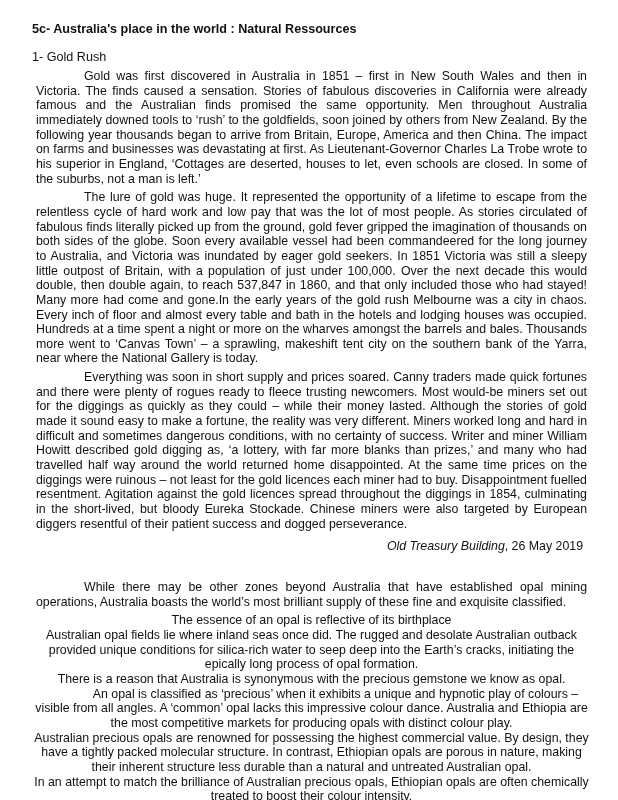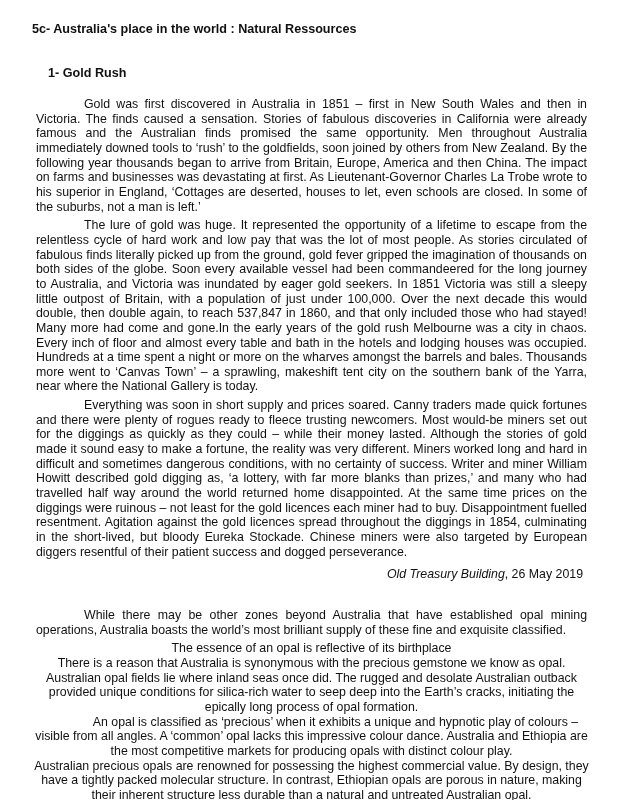--- a/index.html
+++ b/index.html
@@ -15,23 +15,23 @@
     box-sizing: border-box;
     padding: 22px 27px 0 32px;
   }
   .title {
     font-weight: bold;
     font-size: 12.6px;
     margin: 0 0 7px 0;
     line-height: 15px;
   }
   .heading {
-    font-weight: bold;
+    font-weight: normal;
     font-size: 12.6px;
-    margin: 16px;
+    margin: 0;
     line-height: 15px;
   }
   .para { margin: 4px; text-align: justify; }
   .indent { text-indent: 48px; }
   .left { margin: 0; text-align: center; }
   .source { margin: 8px; text-align: right; }
   .source em { font-style: italic; }
   .gap { height: 14px; }
   .gap-small { height: 6px; }
 </style>
@@ -48,20 +48,20 @@
     <p class="para indent">The lure of gold was huge. It represented the opportunity of a lifetime to escape from the relentless cycle of hard work and low pay that was the lot of most people. As stories circulated of fabulous finds literally picked up from the ground, gold fever gripped the imagination of thousands on both sides of the globe. Soon every available vessel had been commandeered for the long journey to Australia, and Victoria was inundated by eager gold seekers. In 1851 Victoria was still a sleepy little outpost of Britain, with a population of just under 100,000. Over the next decade this would double, then double again, to reach 537,847 in 1860, and that only included those who had stayed! Many more had come and gone.In the early years of the gold rush Melbourne was a city in chaos. Every inch of floor and almost every table and bath in the hotels and lodging houses was occupied. Hundreds at a time spent a night or more on the wharves amongst the barrels and bales. Thousands more went to ‘Canvas Town’ – a sprawling, makeshift tent city on the southern bank of the Yarra, near where the National Gallery is today.</p>
     <p class="para indent">Everything was soon in short supply and prices soared. Canny traders made quick fortunes and there were plenty of rogues ready to fleece trusting newcomers. Most would-be miners set out for the diggings as quickly as they could – while their money lasted.    Although the stories of gold made it sound easy to make a fortune, the reality was very different. Miners worked long and hard in difficult and sometimes dangerous conditions, with no certainty of success. Writer and miner William Howitt described gold digging as, ‘a lottery, with far more blanks than prizes,’ and many who had travelled half way around the world returned home disappointed. At the same time prices on the diggings were ruinous – not least for the gold licences each miner had to buy. Disappointment fuelled resentment. Agitation against the gold licences spread throughout the diggings in 1854, culminating in the short-lived, but bloody Eureka Stockade. Chinese miners were also targeted by European diggers resentful of their patient success and dogged perseverance.</p>
     <p class="source"><em>Old Treasury Building</em><span>, 26 May 2019</span></p>
   </section>
 
   <div class="gap"></div>
 
   <section>
     <p class="para indent">While there may be other zones beyond Australia that have established opal mining operations, Australia boasts the world’s most brilliant supply of these fine and exquisite classified.</p>
     <p class="left">The essence of an opal is reflective of its birthplace</p>
+    <p class="left">Australian opal fields lie where inland seas once did. The rugged and desolate Australian outback provided unique conditions for silica-rich water to seep deep into the Earth’s cracks, initiating the epically long process of opal formation.</p>
     <p class="left">There is a reason that Australia is synonymous with the precious gemstone we know as opal.</p>
-    <p class="left">Australian opal fields lie where inland seas once did. The rugged and desolate Australian outback provided unique conditions for silica-rich water to seep deep into the Earth’s cracks, initiating the epically long process of opal formation.</p>
     <p class="left indent">An opal is classified as ‘precious’ when it exhibits a unique and hypnotic play of colours – visible from all angles. A ‘common’ opal lacks this impressive colour dance. Australia and Ethiopia are the most competitive markets for producing opals with distinct colour play.</p>
     <p class="left">Australian precious opals are renowned for possessing the highest commercial value. By design, they have a tightly packed molecular structure. In contrast, Ethiopian opals are porous in nature, making their inherent structure less durable than a natural and untreated Australian opal.</p>
     <p class="left">In an attempt to match the brilliance of Australian precious opals, Ethiopian opals are often chemically treated to boost their colour intensity.</p>
 
   </section>
 </div>
 
 </body></html>

